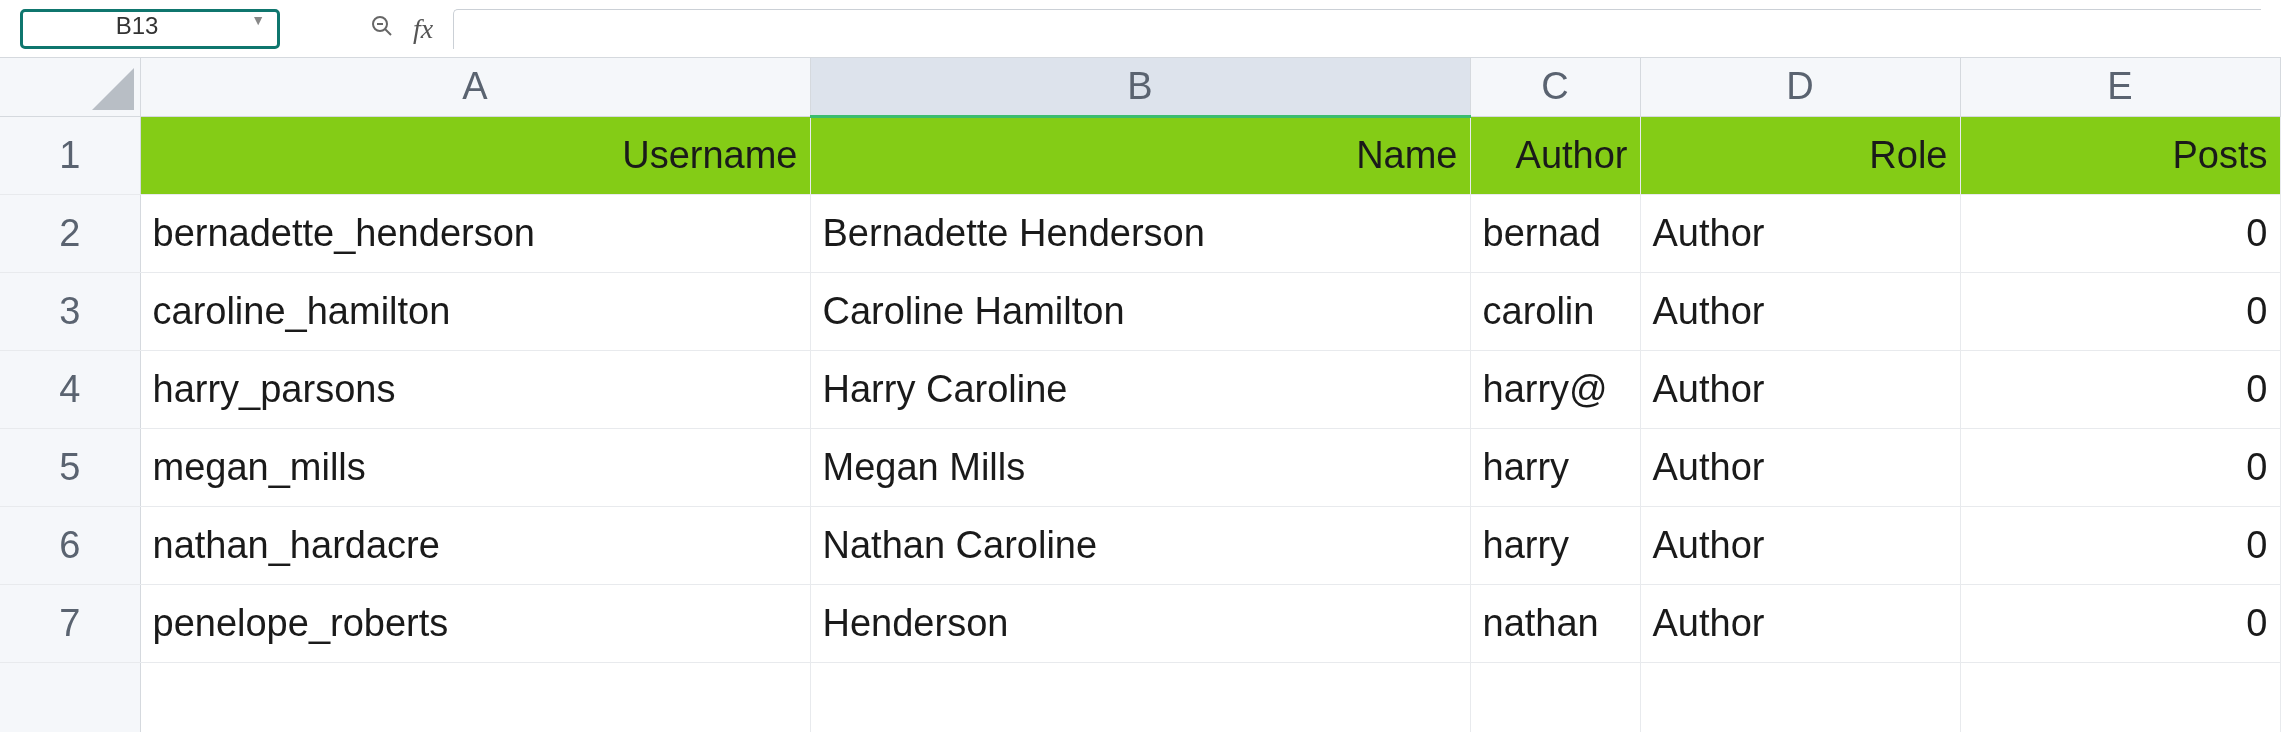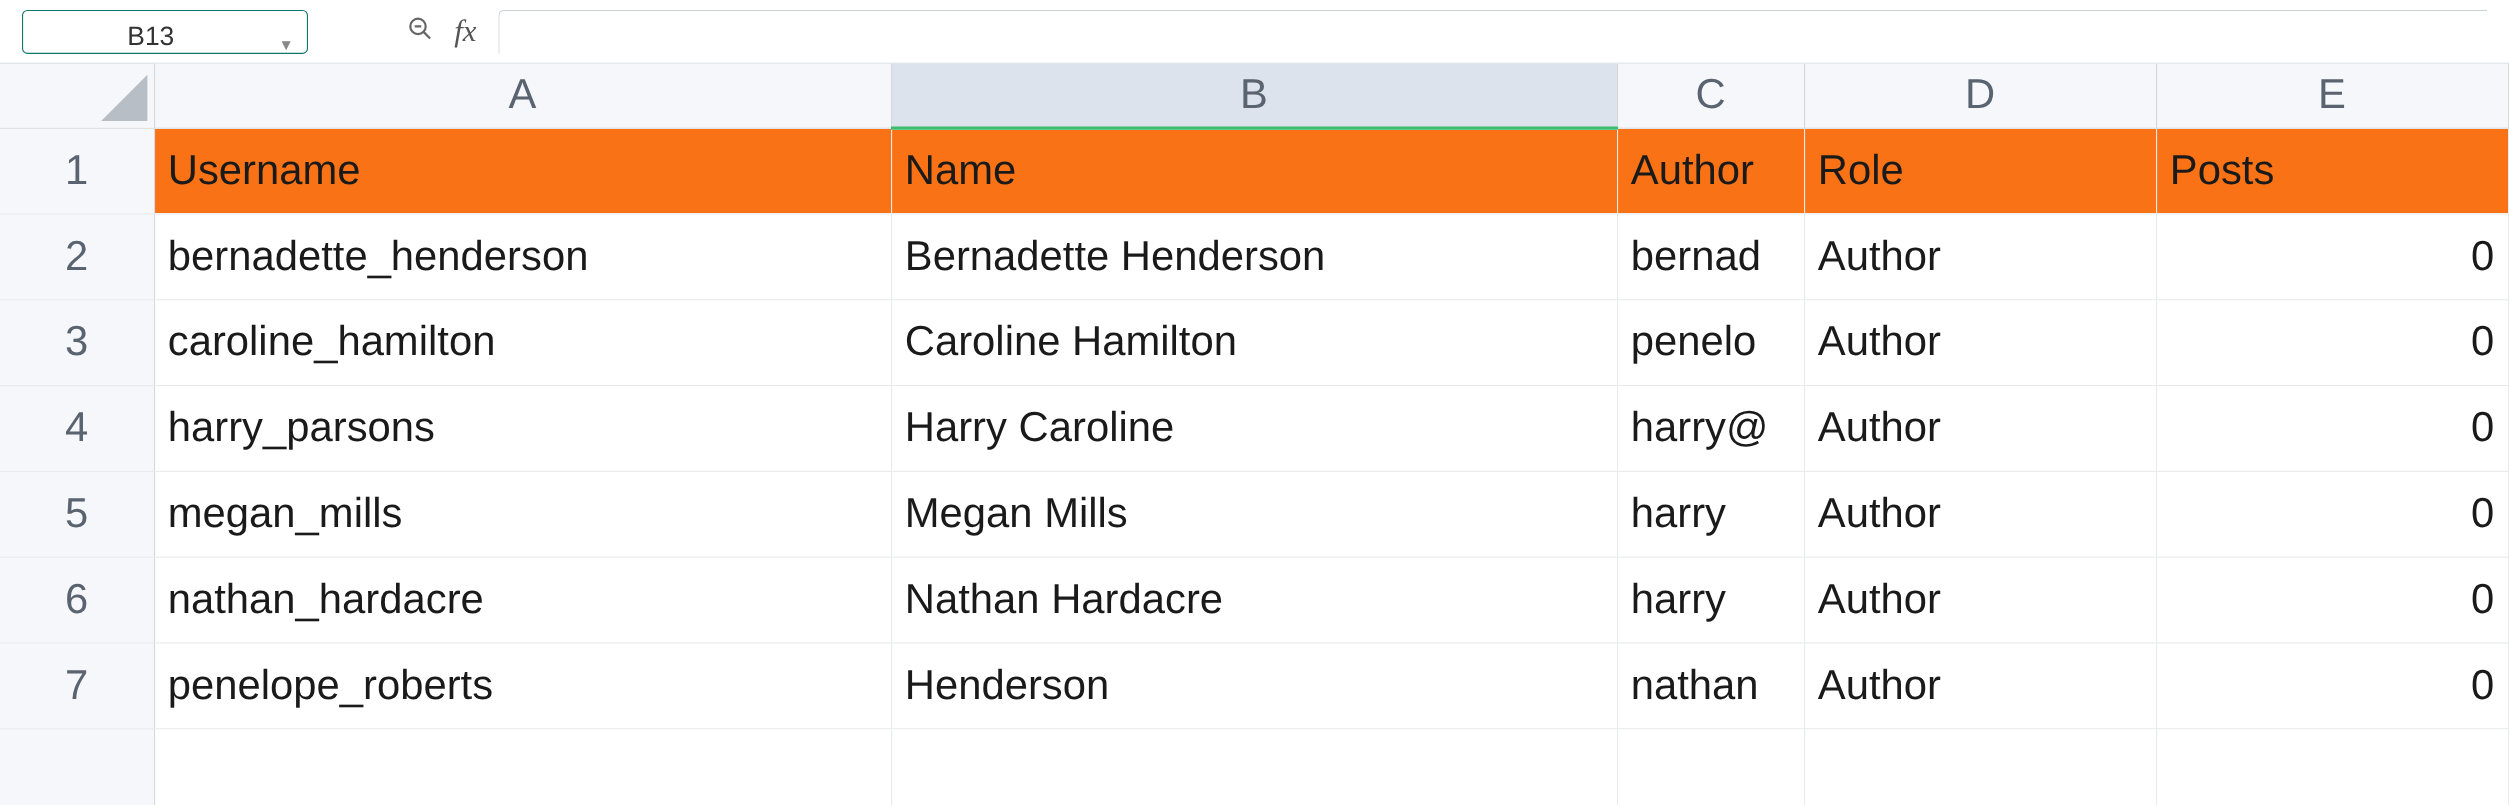--- a/index.html
+++ b/index.html
@@ -20,25 +20,25 @@
       align-items: center;
       height: 58px;
       background: #fff;
       border-bottom: 1px solid #d5d9de;
       padding: 0 20px;
       gap: 20px;
     }
     .cell-ref-box {
       width: 260px;
       height: 40px;
-      border: 1px solid #0f766e;
+      border: 3px solid #0f766e;
       border-radius: 5px;
       background: #fff;
       display: flex;
-      align-items: flex-end;
+      align-items: flex-start;
       justify-content: space-between;
       padding: 0 12px 0 0;
     }
     .cell-ref-text {
       flex: 1;
       text-align: center;
       font-size: 24px;
       color: #333;
     }
     .dropdown-arrow {
@@ -135,21 +135,22 @@
       font-size: 38px;
       color: #1a1a1a;
       padding: 0 12px;
       height: 78px;
       vertical-align: middle;
       overflow: hidden;
       white-space: nowrap;
       text-overflow: clip;
     }
     td.cell.header-row {
-      background: #f97316;
+      background: #84cc16;
+      text-align: right;
     }
     td.cell.right {
       text-align: right;
     }
     
     .col-A { width: 670px; }
     .col-B { width: 660px; }
     .col-C { width: 170px; }
     .col-D { width: 320px; }
     .col-E { width: 320px; }
@@ -205,21 +206,21 @@
       <td class="cell col-A">bernadette_henderson</td>
       <td class="cell col-B">Bernadette Henderson</td>
       <td class="cell col-C">bernad</td>
       <td class="cell col-D">Author</td>
       <td class="cell col-E right">0</td>
     </tr>
     <tr class="data-row">
       <td class="row-header">3</td>
       <td class="cell col-A">caroline_hamilton</td>
       <td class="cell col-B">Caroline Hamilton</td>
-      <td class="cell col-C">penelo</td>
+      <td class="cell col-C">carolin</td>
       <td class="cell col-D">Author</td>
       <td class="cell col-E right">0</td>
     </tr>
     <tr class="data-row">
       <td class="row-header">4</td>
       <td class="cell col-A">harry_parsons</td>
       <td class="cell col-B">Harry Caroline</td>
       <td class="cell col-C">harry@</td>
       <td class="cell col-D">Author</td>
       <td class="cell col-E right">0</td>
@@ -228,21 +229,21 @@
       <td class="row-header">5</td>
       <td class="cell col-A">megan_mills</td>
       <td class="cell col-B">Megan Mills</td>
       <td class="cell col-C">harry</td>
       <td class="cell col-D">Author</td>
       <td class="cell col-E right">0</td>
     </tr>
     <tr class="data-row">
       <td class="row-header">6</td>
       <td class="cell col-A">nathan_hardacre</td>
-      <td class="cell col-B">Nathan Hardacre</td>
+      <td class="cell col-B">Nathan Caroline</td>
       <td class="cell col-C">harry</td>
       <td class="cell col-D">Author</td>
       <td class="cell col-E right">0</td>
     </tr>
     <tr class="data-row last">
       <td class="row-header">7</td>
       <td class="cell col-A">penelope_roberts</td>
       <td class="cell col-B">Henderson</td>
       <td class="cell col-C">nathan</td>
       <td class="cell col-D">Author</td>

